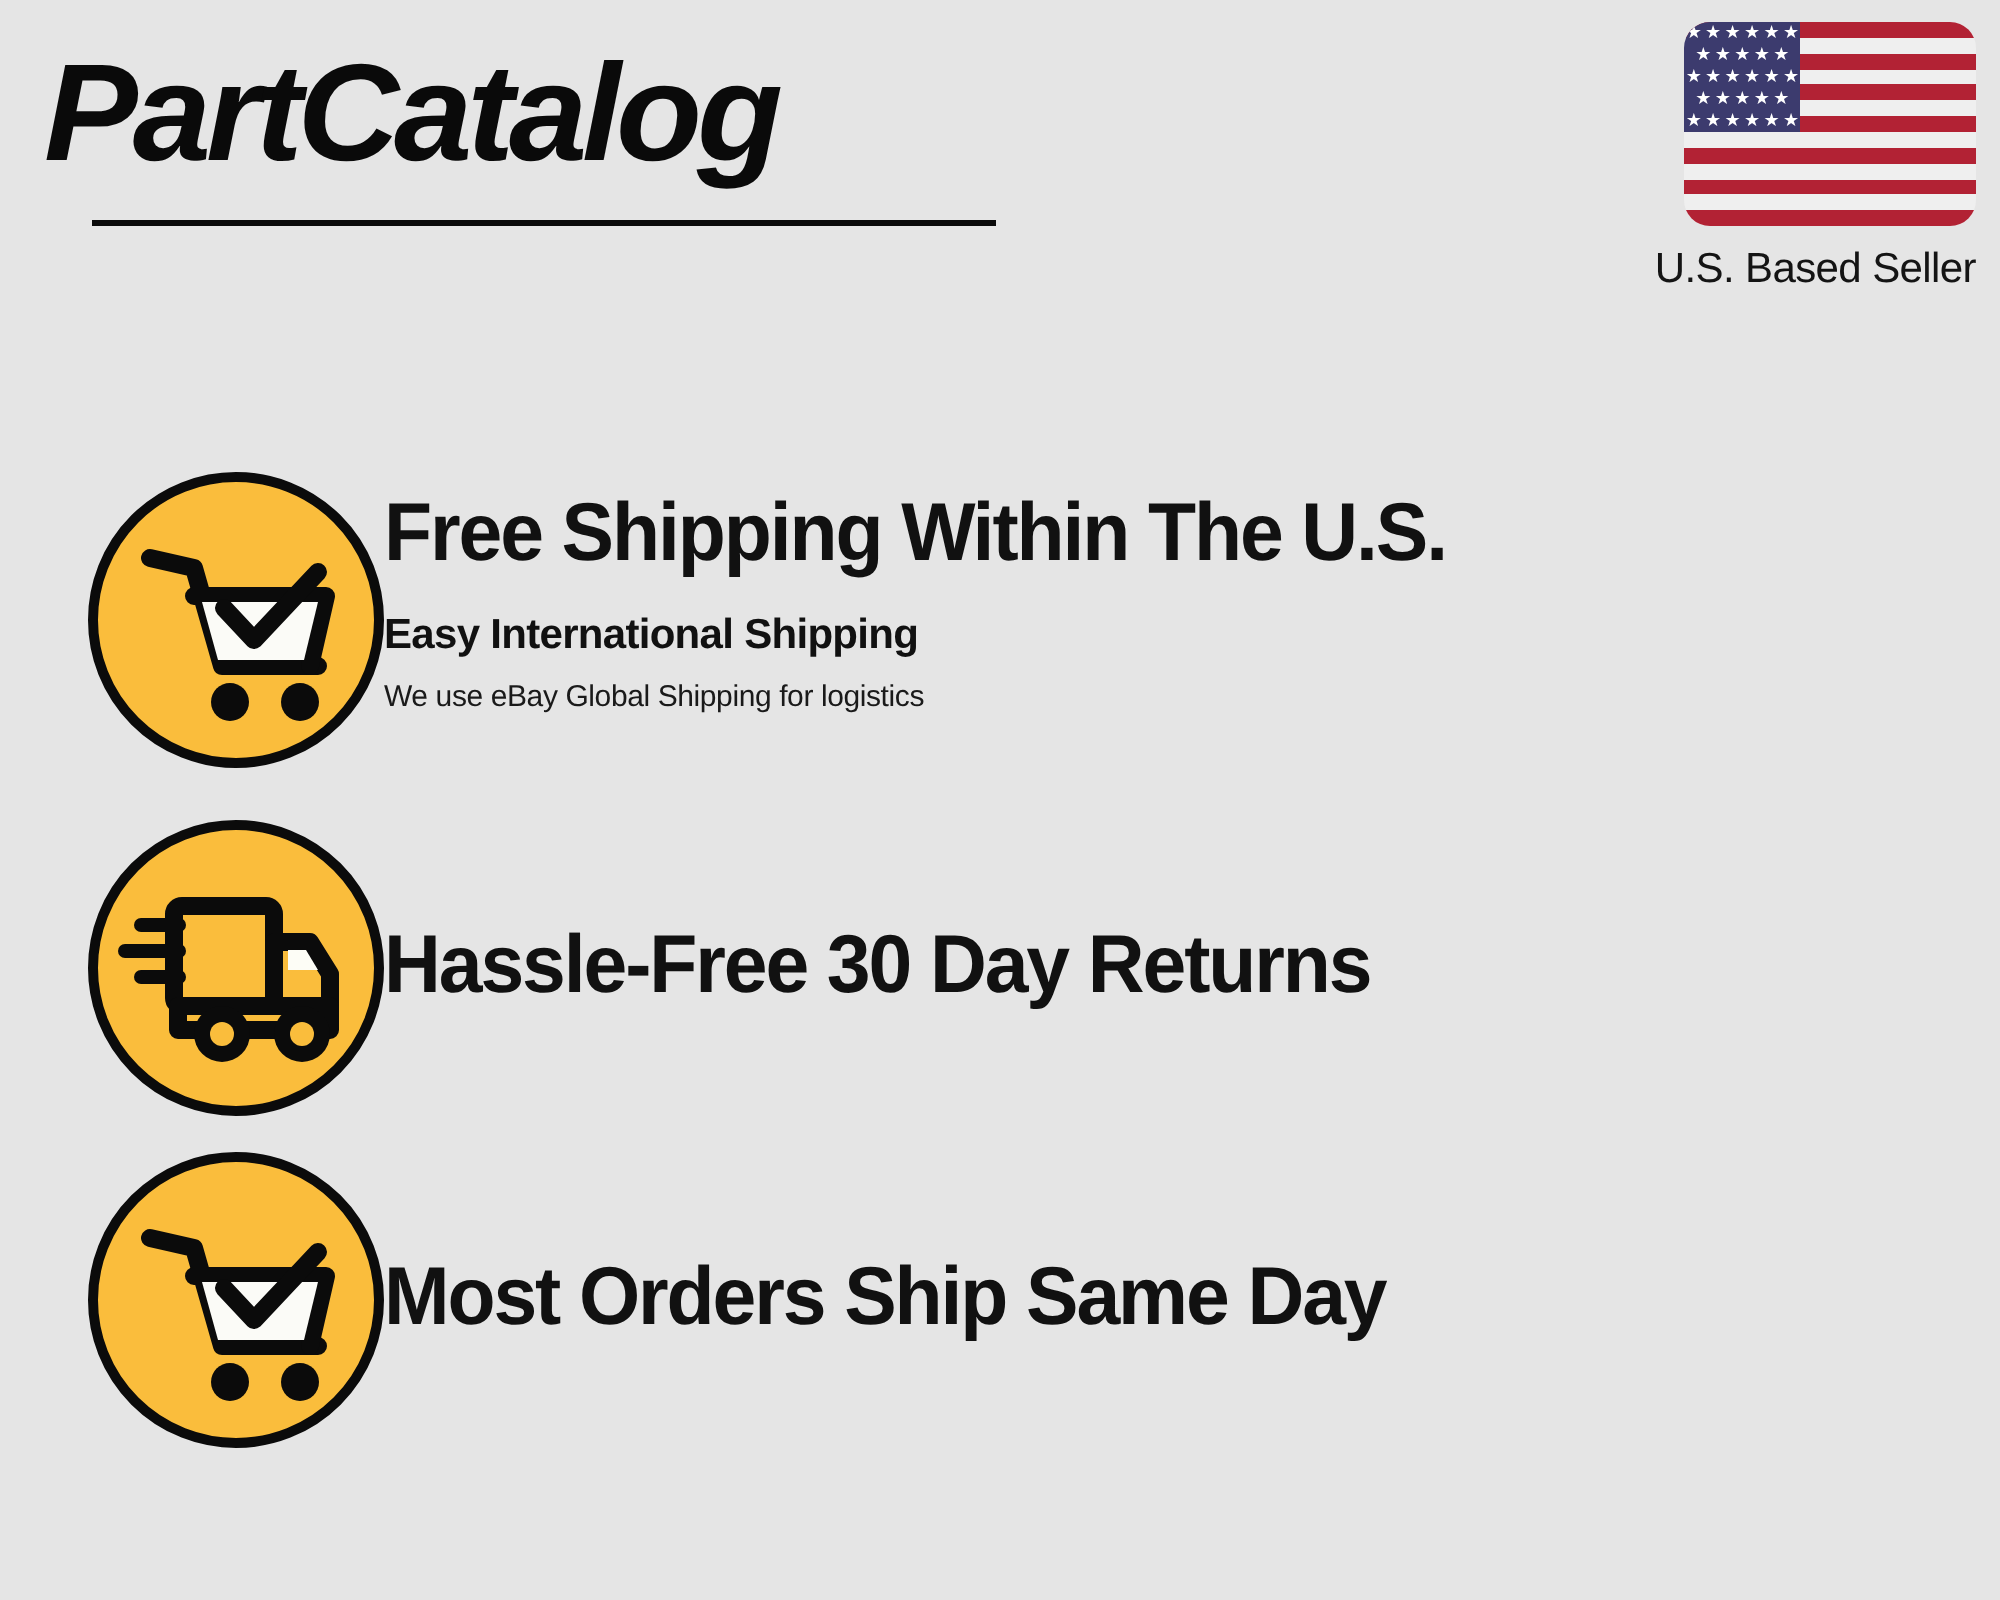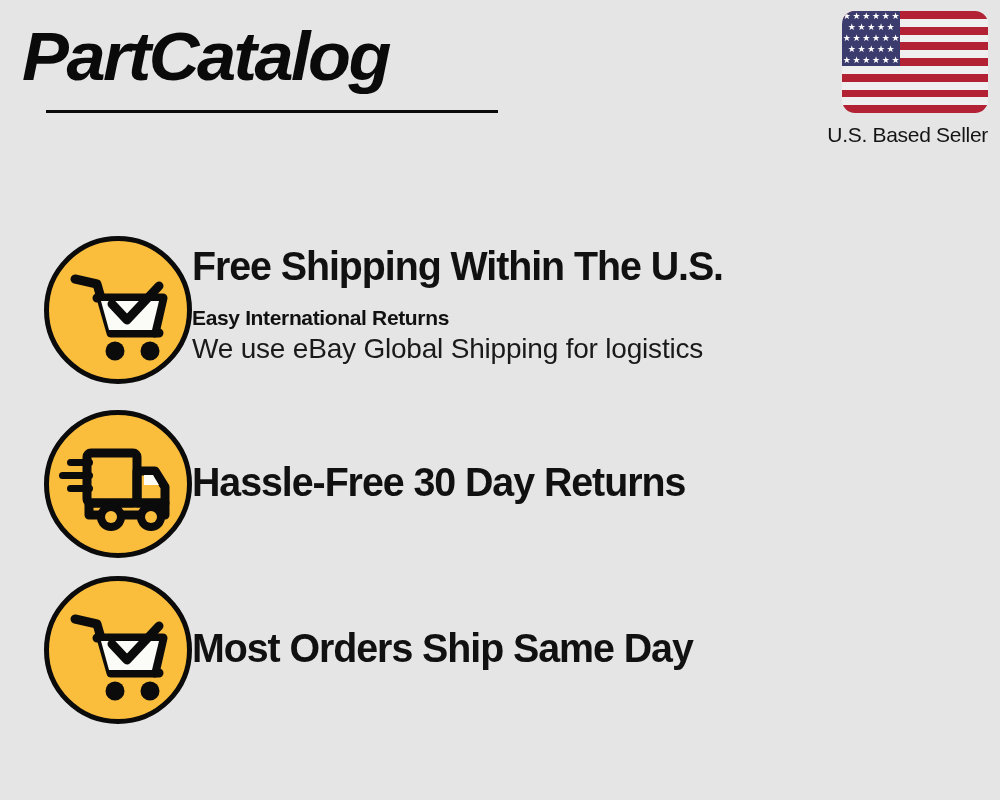--- a/index.html
+++ b/index.html
@@ -173,21 +173,21 @@
     font-size: 21px;
     line-height: 28px;
     letter-spacing: -0.35px;
     color: #111111;
     margin-top: 14px;
     white-space: nowrap;
   }
   .feature-sub2 {
     font-family: "Liberation Sans", sans-serif;
     font-weight: 400;
-    font-size: 28px;
+    font-size: 15px;
     line-height: 30px;
     letter-spacing: -0.2px;
     color: #1a1a1a;
     margin-top: 2px;
     white-space: nowrap;
   }
   .row-1 .feature-text, .row-2 .feature-text { padding-top: 48px; }
 </style>
 </head>
 <body>
@@ -255,21 +255,21 @@
           <path d="M26 38 L48 43 L62 92 L110 92" fill="none" stroke="#0b0b0b" stroke-width="9" stroke-linecap="round" stroke-linejoin="round"></path>
           <path d="M48 57 L114 57 L106 92" fill="none" stroke="#0b0b0b" stroke-width="9" stroke-linecap="round" stroke-linejoin="round"></path>
           <path d="M52 60 L110 60 L103 89 L60 89 Z" fill="#fbfbf7"></path>
           <path d="M63 63 L78 79 L110 45" fill="none" stroke="#0b0b0b" stroke-width="9" stroke-linecap="round" stroke-linejoin="round"></path>
           <circle cx="66" cy="110" r="9.5" fill="#0b0b0b"></circle>
           <circle cx="101" cy="110" r="9.5" fill="#0b0b0b"></circle>
         </svg>
       </div>
       <div class="feature-text">
         <div class="feature-heading">Free Shipping Within The U.S.</div>
-        <div class="feature-sub2-bold">Easy International Returns</div>
+        <div class="feature-sub2-bold">Easy International Shipping</div>
         <div class="feature-sub2">We use eBay Global Shipping for logistics</div>
       </div>
     </div>
 
     <div class="feature-row row-1">
       <div class="icon-badge">
         <svg width="138" height="138" viewBox="0 0 138 138">
           <rect x="18" y="44" width="26" height="7" rx="3.5" fill="#0b0b0b"></rect>
           <rect x="10" y="57" width="34" height="7" rx="3.5" fill="#0b0b0b"></rect>
           <rect x="18" y="70" width="26" height="7" rx="3.5" fill="#0b0b0b"></rect>

